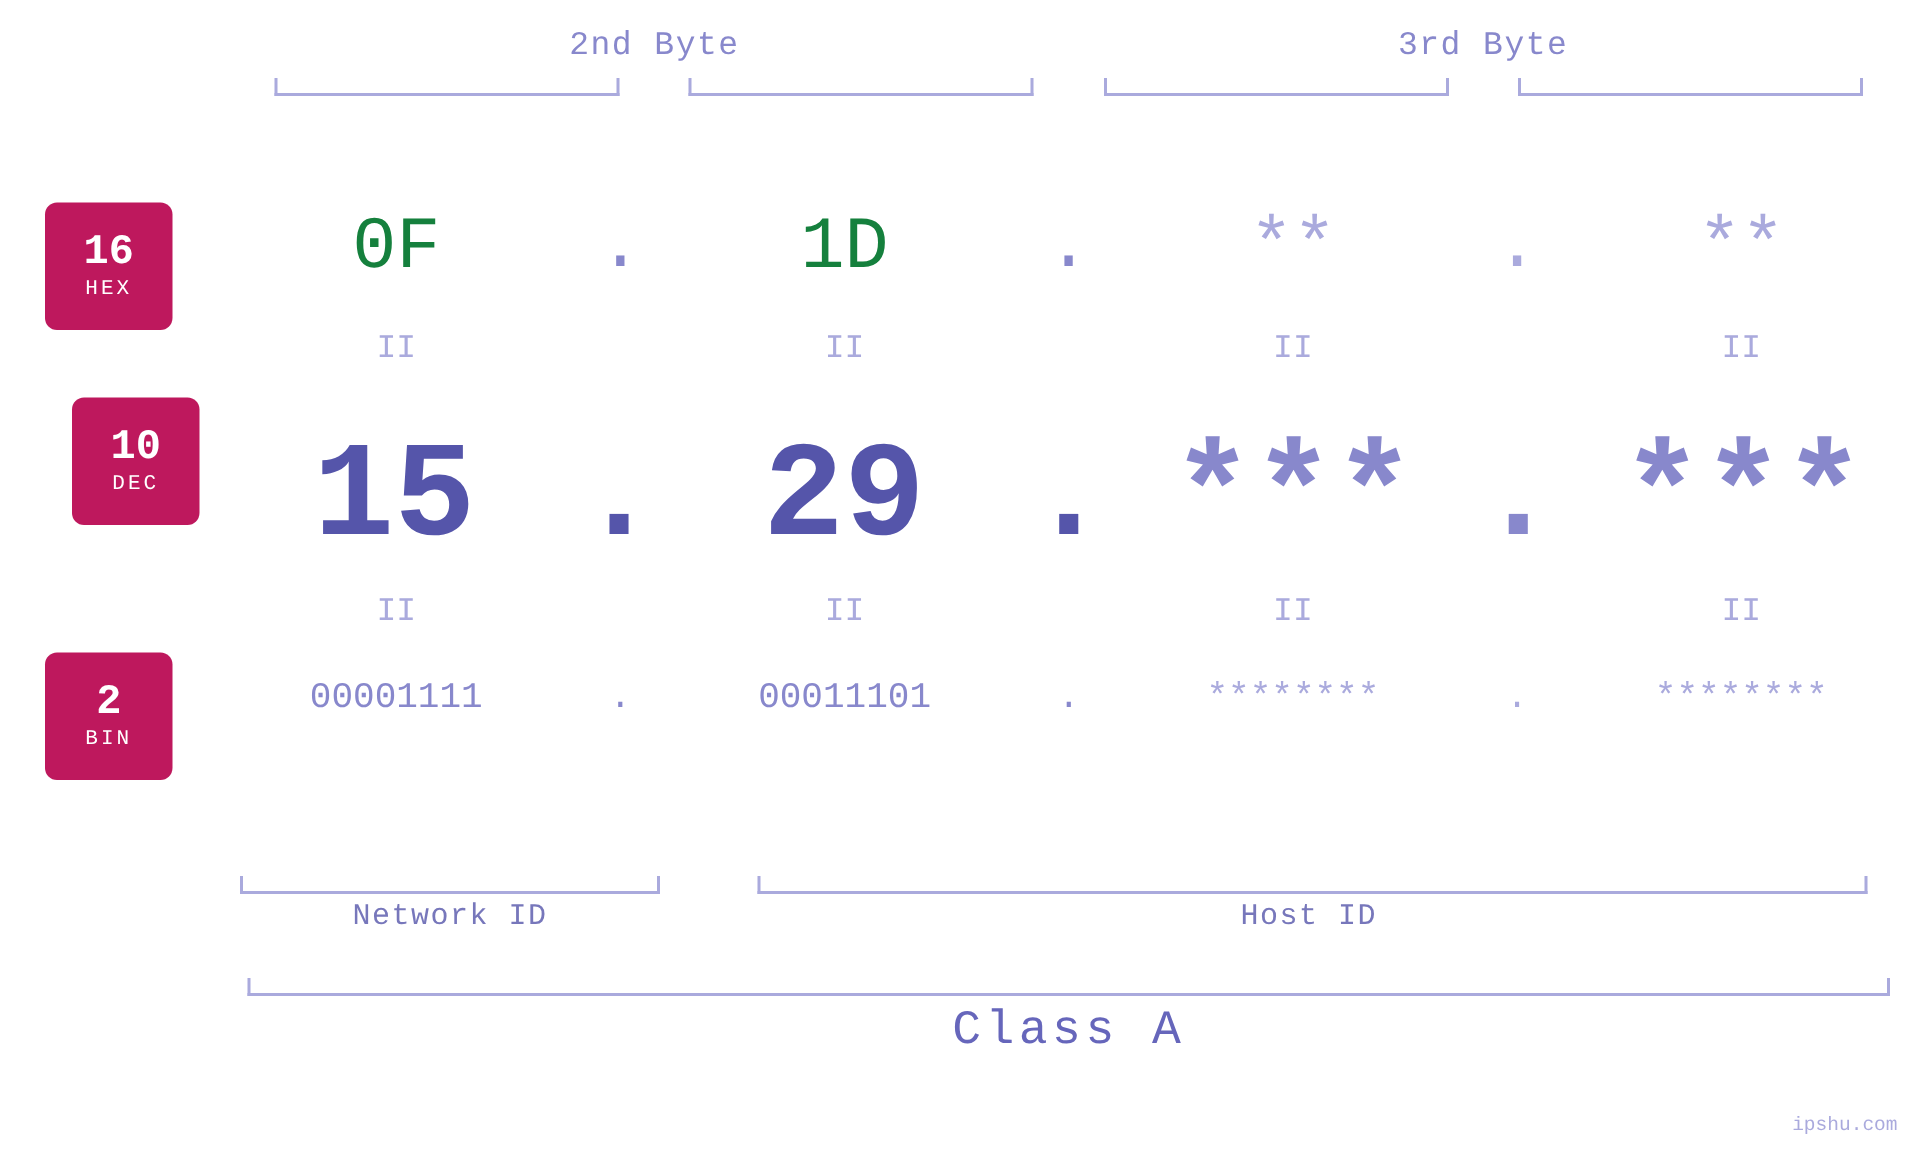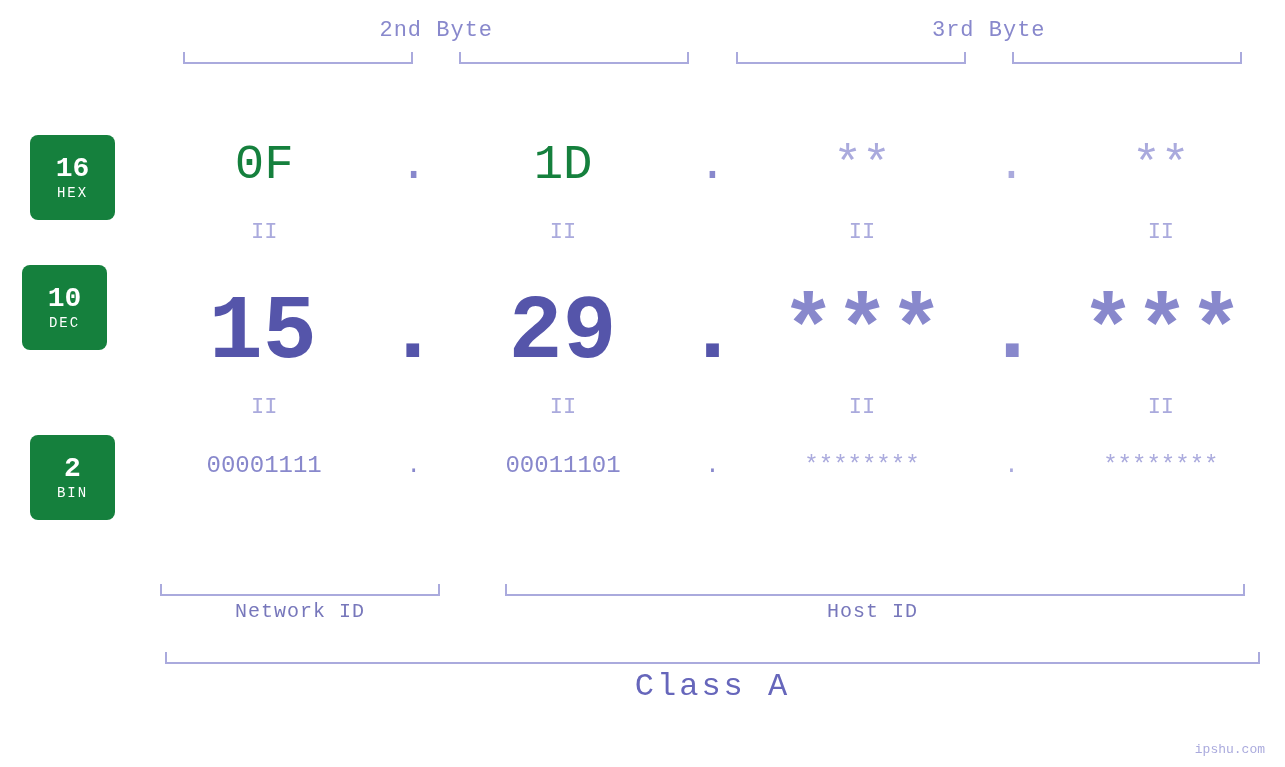--- a/index.html
+++ b/index.html
@@ -23,21 +23,21 @@
       --blue-medium: #6666bb;
       --blue-dark: #5555aa;
       --blue-faint: #b0b0e0;
       --badge-bg: #7070bb;
       --badge-text: #ffffff;
     }
 
     .badge {
       width: 85px;
       height: 85px;
-      background: #15803d;
+      background: #be185d;
       border-radius: 8px;
       display: flex;
       flex-direction: column;
       align-items: center;
       justify-content: center;
       color: #fff;
       margin-bottom: 70px;
     }
 
     .badge-num {
@@ -220,21 +220,21 @@
 
     
     .badge-hex {
       position: absolute;
       left: 30px;
       top: 135px;
     }
 
     .badge-dec {
       position: absolute;
-      left: 22px;
+      left: 48px;
       top: 265px;
     }
 
     .badge-bin {
       position: absolute;
       left: 30px;
       top: 435px;
     }
 
     

